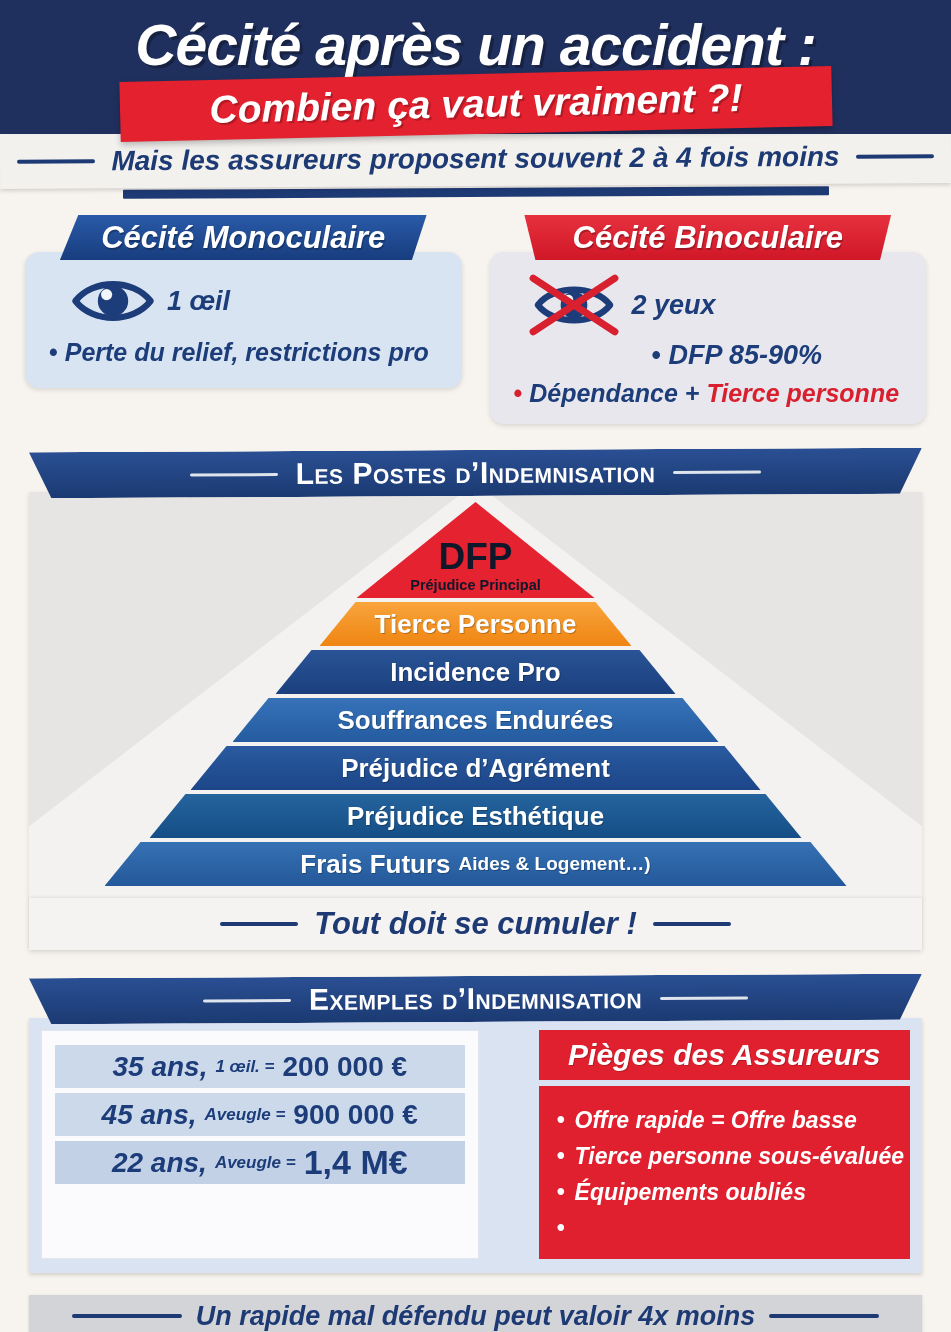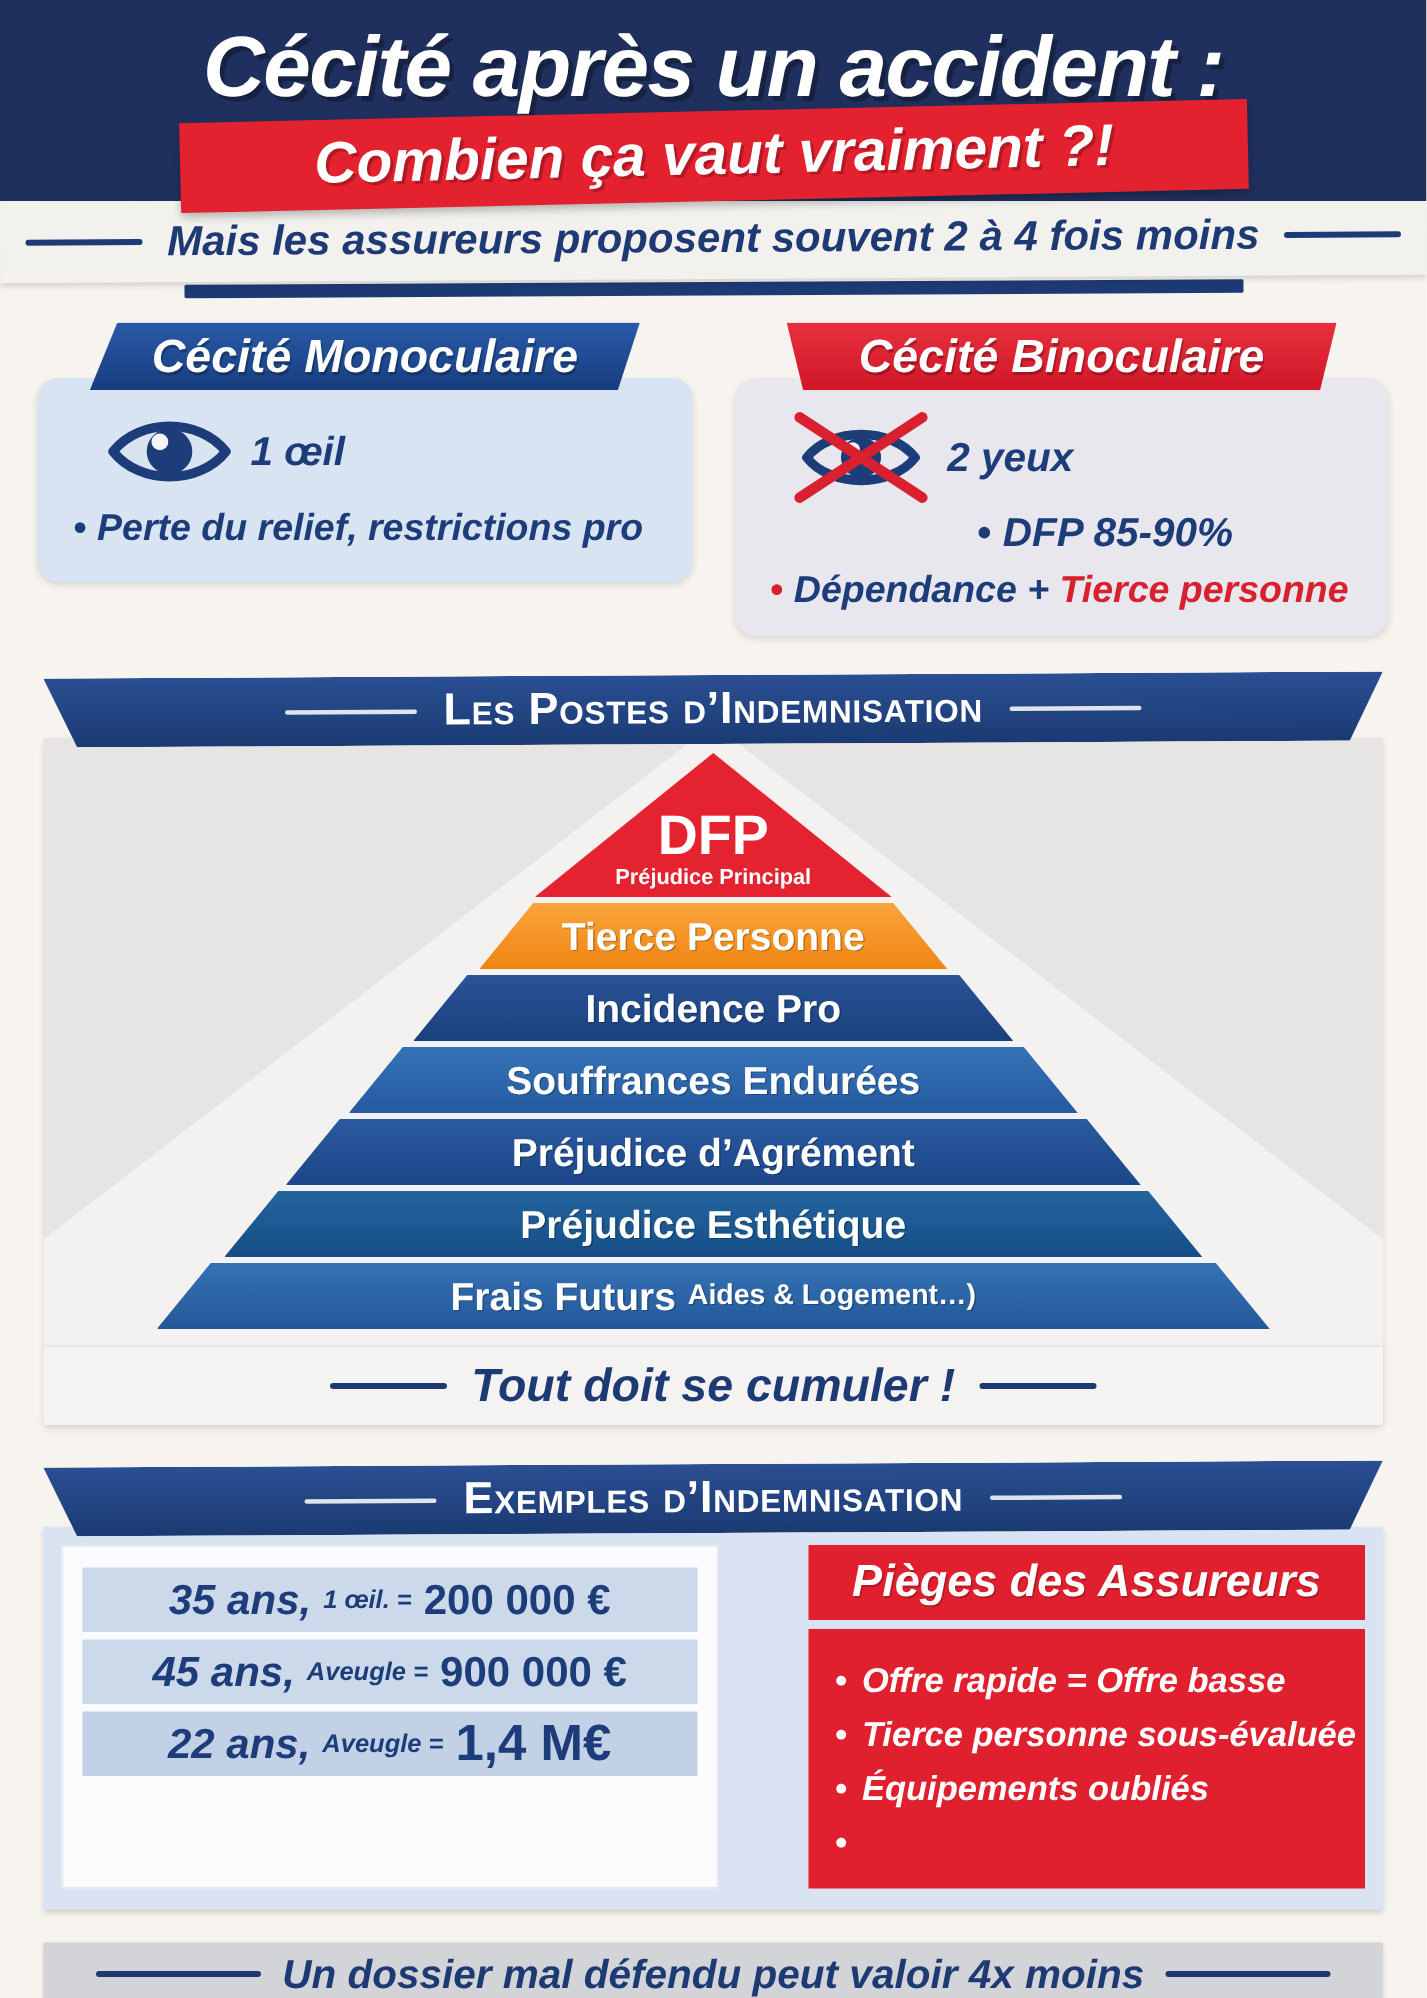--- a/index.html
+++ b/index.html
@@ -100,21 +100,21 @@
   }
   .pyramid-panel::before {
     content:""; position:absolute; inset:0; background:#f3f2f1;
     clip-path:polygon(50% -2%, 118% 100%, -18% 100%);
   }
   .pyramid { position:relative; display:flex; flex-direction:column; align-items:center; }
   .pyr-top {
     width:238px; height:96px; background:#e5222f;
     clip-path:polygon(50% 0, 100% 100%, 0 100%);
     display:flex; flex-direction:column; justify-content:flex-end; align-items:center;
-    padding-bottom:5px; color:#ffffff;text-align:center;
+    padding-bottom:5px; color:#0f172a;text-align:center;
   }
   .pyr-top-label { font-size:37px; font-weight:900; line-height:1; }
   .pyr-top-sub { font-size:14.5px; font-weight:700; margin-top:2px; }
   .pyr-layer {
     height:44px; margin-top:4px; color:#fff;
     clip-path:polygon(36px 0, calc(100% - 36px) 0, 100% 100%, 0 100%);
     display:flex; align-items:center; justify-content:center; gap:8px;
     font-size:26px; font-weight:800; text-shadow:1px 1px 0 rgba(0,0,0,.25);
   }
   .pl0 { width:312px; background:linear-gradient(#f9a43c,#ef8512); }
@@ -332,18 +332,18 @@
         <div class="piege-item">
           <span>•</span>
         </div>
       </div>
     </div>
   </div>
 
   <div class="warning-bar">
     <div class="dash-wide"></div>
     <div class="warning-text">
-      <span class="w-bold">Un dossier </span><span class="w-med">mal défendu peut </span><span class="w-bold">valoir 4x moins</span>
+      <span class="w-bold">Un rapide </span><span class="w-med">mal défendu peut </span><span class="w-bold">valoir 4x moins</span>
     </div>
     <div class="dash-wide"></div>
   </div>
 
 </div>
 
 </body></html>

